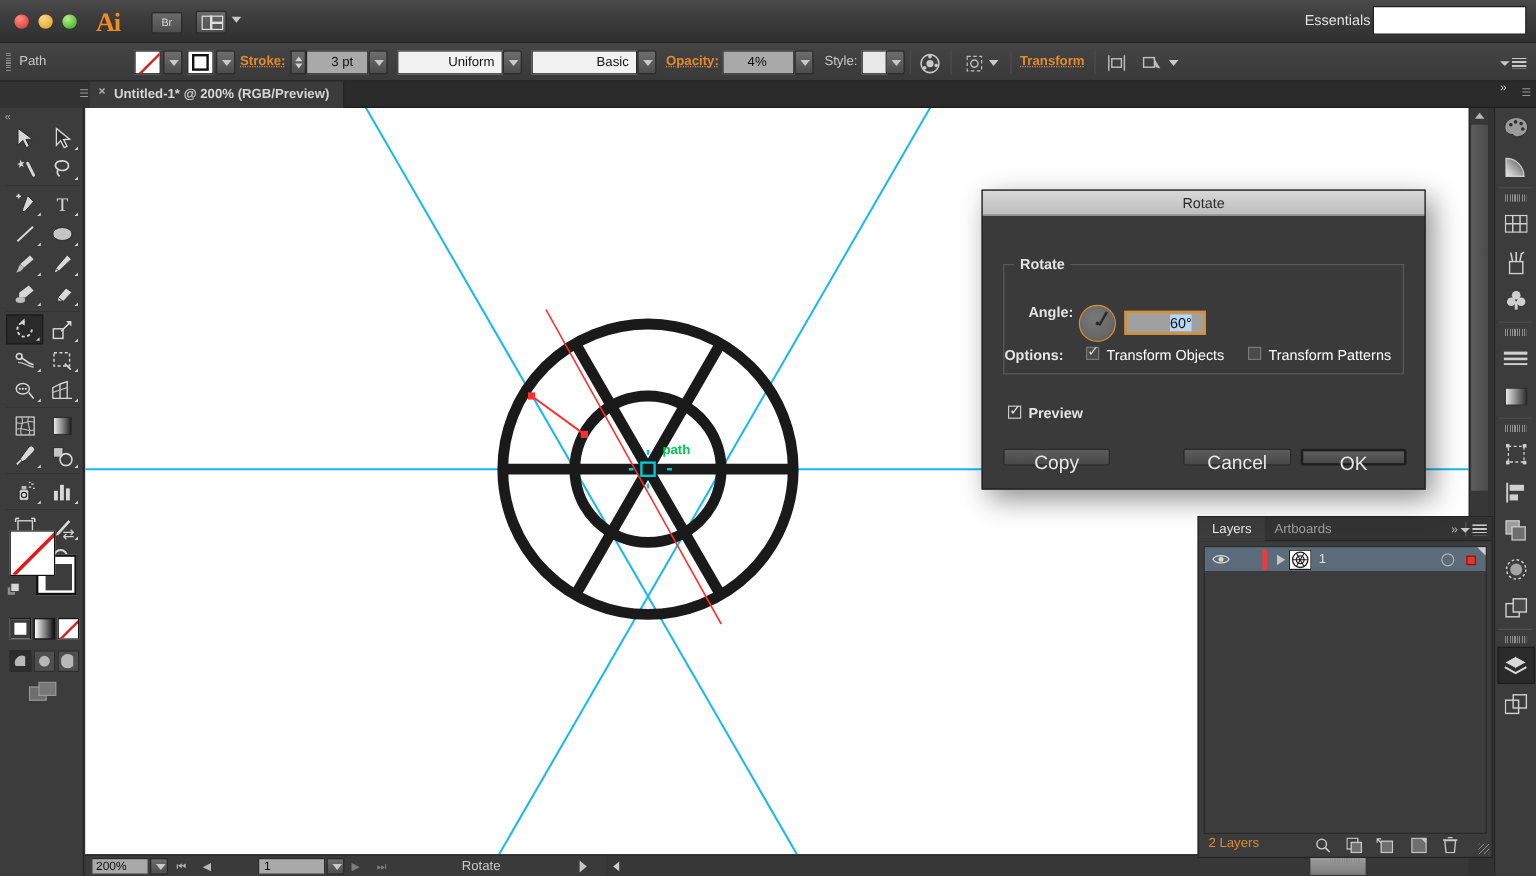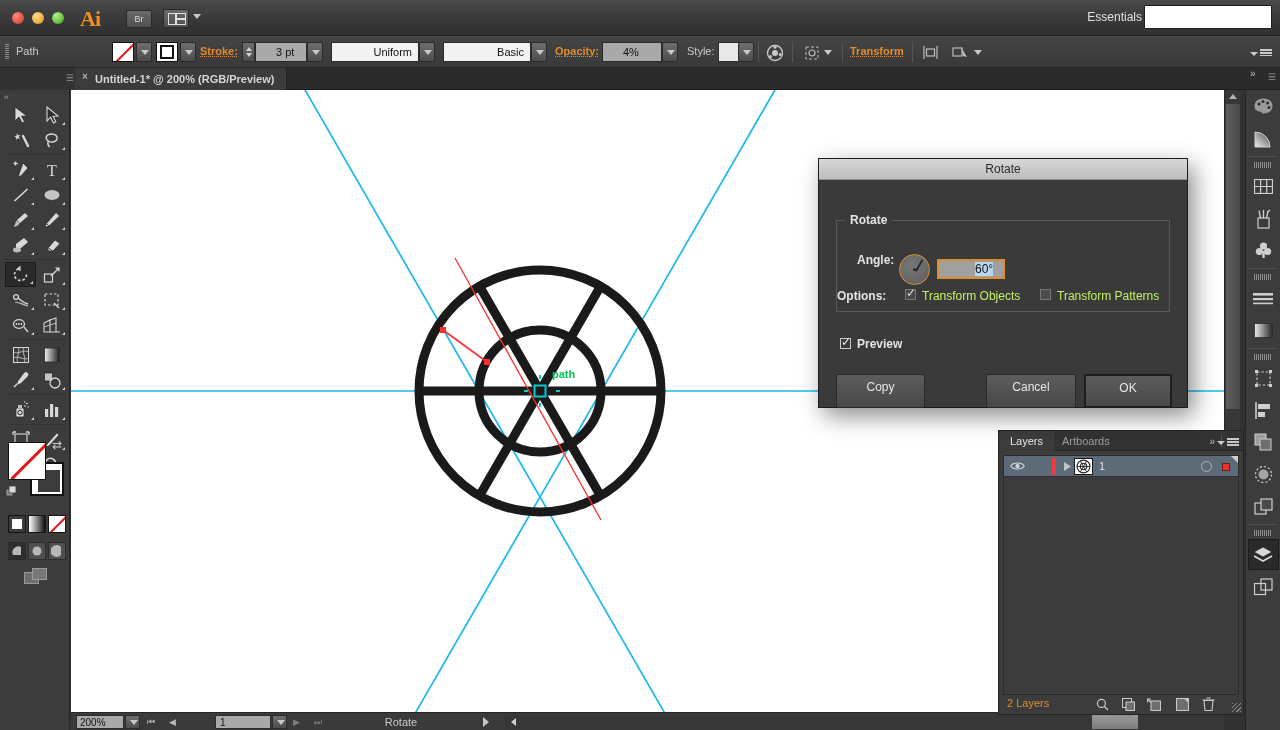--- a/index.html
+++ b/index.html
@@ -264,26 +264,26 @@
     position:absolute; left:936px; top:237px; width:68px; height:20px;
     background:#a0a0a0; border:2px solid #d98f2a; color:#111;
     font-size:12px; line-height:17px; padding-left:4px;
   }
   .anglefield .hl{ background:#b7d6f0; }
   .cbx{ position:absolute; width:11px;height:11px; background:#6a6a6a; border:1px solid #8c8c8c;}
   .cbx.on:after{ content:"✓"; position:absolute; left:0px; top:-4px; font-size:12px; color:#d8d8d8;}
   .cbx.light{ background:#4a4a4a; border:1px solid #777;}
   .cbx.white{ background:#3a3a3a; border:1px solid #c9c9c9;}
   .cbx.white.on:after{ color:#e8e8e8; }
-  .dimtxt{ color:#bef264; }
+  .dimtxt{ color:#ffffff; }
   .dlg-btn{
-    position:absolute; height:34px;
+    position:absolute; height:14px;
     background:linear-gradient(180deg,#5d5d5d,#484848);
     border:1px solid #2a2a2a; border-radius:2px;
-    font-size:12px; color:#e6e6e6; text-align:center; line-height:24px;
+    font-size:16px; color:#e6e6e6; text-align:center; line-height:24px;
   }
   .dlg-btn.default{ border:2px solid #1e1e1e; }
 </style>
 </head>
 <body>
 
 <div class="app">
 
   <div class="titlebar">
     <div class="traffic">

